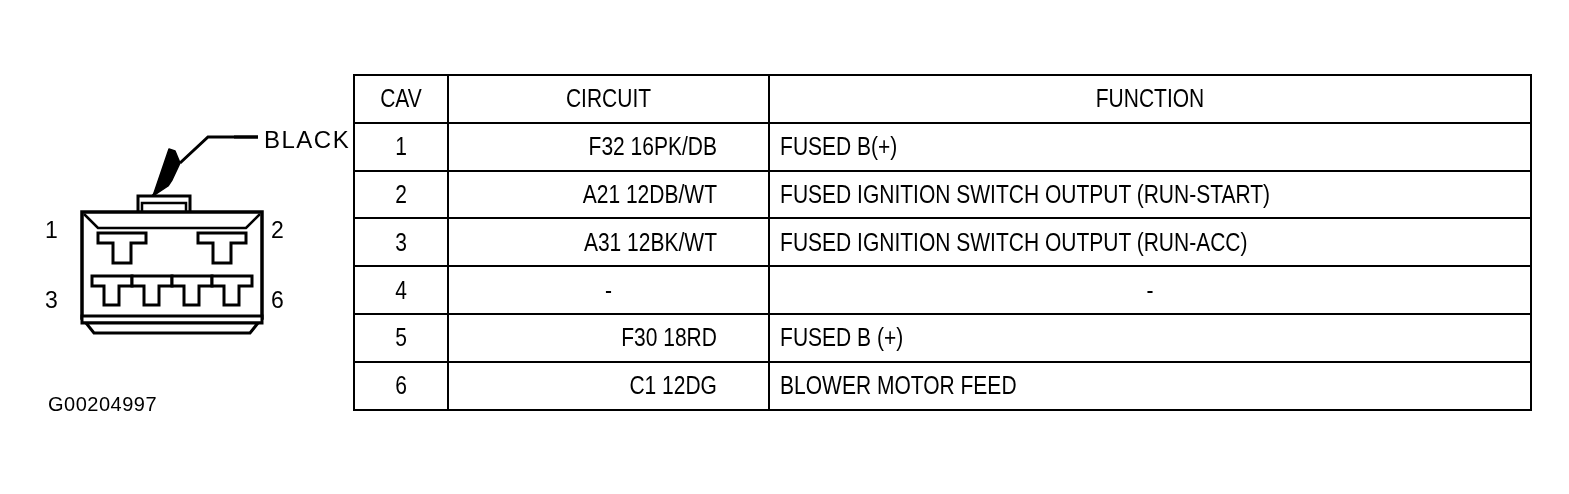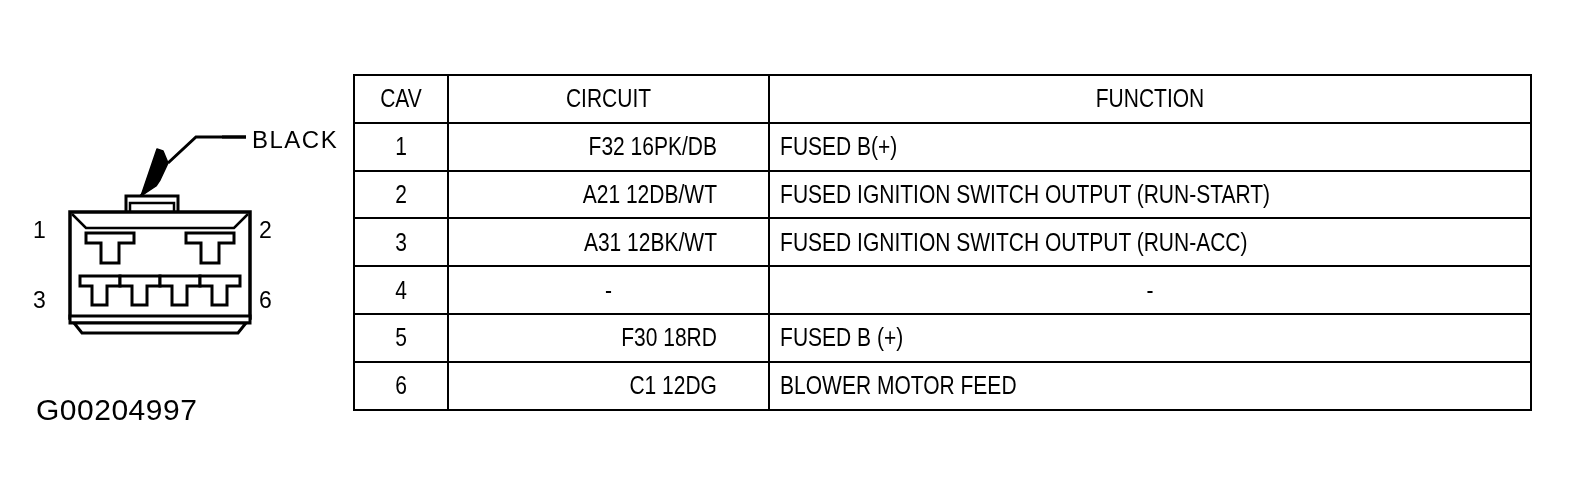--- a/index.html
+++ b/index.html
@@ -13,21 +13,21 @@
     height: 494px;
     position: relative;
     overflow: hidden;
     font-family: "Liberation Sans", "DejaVu Sans", sans-serif;
     color: #000000;
   }
 
   
   #connector-figure {
     position: absolute;
-    left: 0px;
+    left: 12px;
     top: 0px;
     width: 350px;
     height: 440px;
   }
   #connector-svg {
     position: absolute;
     left: 0;
     top: 0;
   }
 
@@ -54,21 +54,21 @@
     letter-spacing: 1.5px;
     line-height: 1;
     white-space: nowrap;
   }
 
   #figure-caption {
     position: absolute;
     left: 36px;
     top: 393px;
     font-family: "Liberation Sans", "DejaVu Sans", sans-serif;
-    font-size: 30px;
+    font-size: 20px;
     letter-spacing: 0.5px;
     white-space: nowrap;
   }
 
   
   #pinout-table-wrap {
     position: absolute;
     left: 353px;
     top: 74px;
     width: 1177px;

